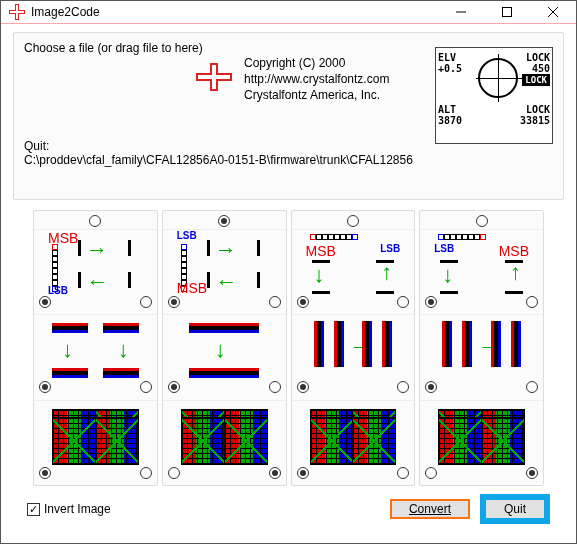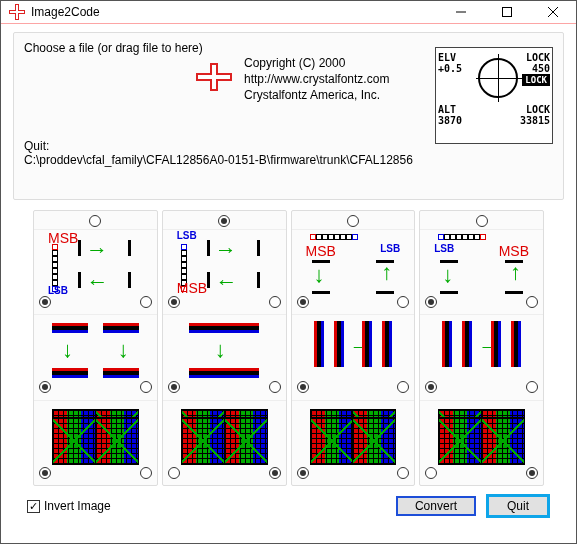--- a/index.html
+++ b/index.html
@@ -114,22 +114,22 @@
     border:1px solid #000;
   }
   .grid::after { content:""; position:absolute; inset:0;
     background: linear-gradient(135deg, transparent 48%, #0a0 48% 52%, transparent 52%),
                 linear-gradient(45deg, transparent 48%, #0a0 48% 52%, transparent 52%);}
   .grid.nogx::after { display:none;}
   .bottom-bar { display:flex; align-items:center; padding: 8px 14px; gap:10px;}
   .chk { display:flex; align-items:center; gap:4px;}
   .chkbox { width:13px;height:13px;border:1px solid #333;display:flex;align-items:center;justify-content:center;font-size:11px;color:#000;}
   .dropdown { flex:0 0 230px; border:1px solid #7a7a7a; height:22px; display:flex; align-items:center; padding:0 6px; justify-content:space-between; background:#fff;}
-  .btn { padding:2px 18px; background:#e1e1e1; border:3px solid #0ea5e9;}
-  .btn.primary{ border:2px solid #1d4ed8; padding:1px 17px;}
+  .btn { padding:2px 18px; background:#e1e1e1; border:6px solid #0ea5e9;}
+  .btn.primary{ border:2px solid #f97316; padding:1px 17px;text-decoration:underline;}
   .spacer{flex:1;}
   .hstripe { position:absolute; height:10px; background:linear-gradient(#d00 0 30%,#000 30% 70%,#00d 70% 100%);}
   .vstripe { position:absolute; width:10px; background:linear-gradient(90deg,#d00 0 30%,#000 30% 70%,#00d 70% 100%);}
 </style>
 </head>
 <body>
 
 <div class="titlebar">
   <svg class="icon" viewBox="0 0 16 16">
     <rect x="6" y="0" width="4" height="16" fill="#d22"></rect>

